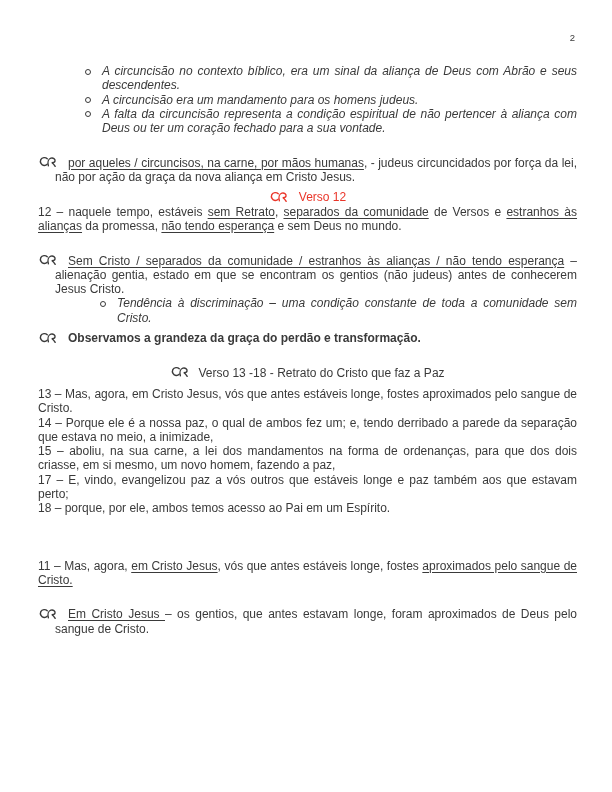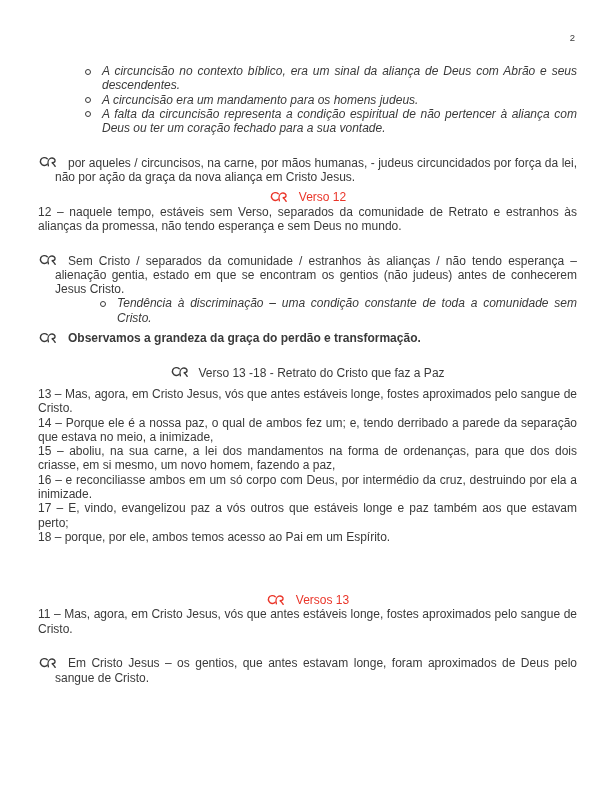--- a/index.html
+++ b/index.html
@@ -53,21 +53,21 @@
   .dot{
     flex:none;
     width:4px;height:4px;
     border:1.1px solid currentColor;
     border-radius:50%;
     margin-top:4.6px;
   }
   .indent-1 .dot{margin-left:47px;}
   .indent-2 .dot{margin-left:62px;}
   .btext{flex:1;margin-left:11px;text-align:justify;}
-  .u{text-underline-offset:1.5px;margin-top:8px;}
+  .u{text-decoration:underline;text-underline-offset:1.5px;margin-top:8px;}
 </style>
 </head>
 <body>
 
 <div class="page">
   <div class="page-number">2</div>
   <div id="doc-content">
       <div class="bullets indent-1">
         <div class="bullet-item">
           <span class="dot"></span>
@@ -84,21 +84,21 @@
       </div>
       <p class="blank"></p>
       <p class="cr"><svg class="cr-ic" viewBox="0 0 21 13" aria-hidden="true">
     <path d="M9.7 3.0 C8.0 1.3 4.0 1.2 2.7 3.9 C1.4 6.7 3.3 10.1 6.2 10.3 C7.7 10.4 9.0 9.7 9.7 8.8" stroke="currentColor" stroke-width="1.5" stroke-linecap="round" fill="none"></path>
     <path d="M10.9 10.6 C9.9 7.0 10.8 3.3 13.6 2.4 C16.1 1.6 18.6 3.4 18.1 5.4 C17.7 6.9 16.1 7.5 14.6 7.0 C16.1 8.1 17.5 9.7 18.3 11.2" stroke="currentColor" stroke-width="1.5" stroke-linecap="round" fill="none"></path>
   </svg><span class="u">por aqueles / circuncisos, na carne, por mãos humanas</span><span>, - judeus circuncidados por força da lei, não por ação da graça da nova aliança em Cristo Jesus.</span></p>
       <p class="cr red"><svg class="cr-ic" viewBox="0 0 21 13" aria-hidden="true">
     <path d="M9.7 3.0 C8.0 1.3 4.0 1.2 2.7 3.9 C1.4 6.7 3.3 10.1 6.2 10.3 C7.7 10.4 9.0 9.7 9.7 8.8" stroke="currentColor" stroke-width="1.5" stroke-linecap="round" fill="none"></path>
     <path d="M10.9 10.6 C9.9 7.0 10.8 3.3 13.6 2.4 C16.1 1.6 18.6 3.4 18.1 5.4 C17.7 6.9 16.1 7.5 14.6 7.0 C16.1 8.1 17.5 9.7 18.3 11.2" stroke="currentColor" stroke-width="1.5" stroke-linecap="round" fill="none"></path>
   </svg><span>Verso 12</span></p>
-      <p class="para"><span>12 – naquele tempo, estáveis </span><span class="u">sem Verso</span><span>, </span><span class="u">separados da comunidade</span><span> de Retrato e </span><span class="u">estranhos às alianças</span><span> da promessa, </span><span class="u">não tendo esperança</span><span> e sem Deus no mundo.</span></p>
+      <p class="para"><span>12 – naquele tempo, estáveis </span><span class="u">sem Retrato</span><span>, </span><span class="u">separados da comunidade</span><span> de Versos e </span><span class="u">estranhos às alianças</span><span> da promessa, </span><span class="u">não tendo esperança</span><span> e sem Deus no mundo.</span></p>
       <p class="blank"></p>
       <p class="cr"><svg class="cr-ic" viewBox="0 0 21 13" aria-hidden="true">
     <path d="M9.7 3.0 C8.0 1.3 4.0 1.2 2.7 3.9 C1.4 6.7 3.3 10.1 6.2 10.3 C7.7 10.4 9.0 9.7 9.7 8.8" stroke="currentColor" stroke-width="1.5" stroke-linecap="round" fill="none"></path>
     <path d="M10.9 10.6 C9.9 7.0 10.8 3.3 13.6 2.4 C16.1 1.6 18.6 3.4 18.1 5.4 C17.7 6.9 16.1 7.5 14.6 7.0 C16.1 8.1 17.5 9.7 18.3 11.2" stroke="currentColor" stroke-width="1.5" stroke-linecap="round" fill="none"></path>
   </svg><span class="u">Sem Cristo / separados da comunidade / estranhos às alianças / não tendo esperança</span><span> – alienação gentia, estado em que se encontram os gentios (não judeus) antes de conhecerem Jesus Cristo.</span></p>
       <div class="bullets indent-2">
         <div class="bullet-item">
           <span class="dot"></span>
           <div class="btext"><span>Tendência à discriminação – uma condição constante de toda a comunidade sem Cristo.</span></div>
         </div>
@@ -108,30 +108,25 @@
     <path d="M10.9 10.6 C9.9 7.0 10.8 3.3 13.6 2.4 C16.1 1.6 18.6 3.4 18.1 5.4 C17.7 6.9 16.1 7.5 14.6 7.0 C16.1 8.1 17.5 9.7 18.3 11.2" stroke="currentColor" stroke-width="1.5" stroke-linecap="round" fill="none"></path>
   </svg><span>Observamos a grandeza da graça do perdão e transformação.</span></p>
       <p class="blank"></p>
       <p class="center-heading"><svg class="cr-ic" viewBox="0 0 21 13" aria-hidden="true">
     <path d="M9.7 3.0 C8.0 1.3 4.0 1.2 2.7 3.9 C1.4 6.7 3.3 10.1 6.2 10.3 C7.7 10.4 9.0 9.7 9.7 8.8" stroke="currentColor" stroke-width="1.5" stroke-linecap="round" fill="none"></path>
     <path d="M10.9 10.6 C9.9 7.0 10.8 3.3 13.6 2.4 C16.1 1.6 18.6 3.4 18.1 5.4 C17.7 6.9 16.1 7.5 14.6 7.0 C16.1 8.1 17.5 9.7 18.3 11.2" stroke="currentColor" stroke-width="1.5" stroke-linecap="round" fill="none"></path>
   </svg><span>Verso 13 -18 - Retrato do Cristo que faz a Paz</span></p>
       <p class="para"><span>13 – Mas, agora, em Cristo Jesus, vós que antes estáveis longe, fostes aproximados pelo sangue de Cristo.</span></p>
       <p class="para"><span>14 – Porque ele é a nossa paz, o qual de ambos fez um; e, tendo derribado a parede da separação que estava no meio, a inimizade,</span></p>
       <p class="para"><span>15 – aboliu, na sua carne, a lei dos mandamentos na forma de ordenanças, para que dos dois criasse, em si mesmo, um novo homem, fazendo a paz,</span></p>
-      <p class="para"><span>16 – e reconciliasse ambos em um só corpo com Deus, por intermédio da cruz, destruindo por ela a inimizade.</span></p>
       <p class="para"><span>17 – E, vindo, evangelizou paz a vós outros que estáveis longe e paz também aos que estavam perto;</span></p>
       <p class="para"><span>18 – porque, por ele, ambos temos acesso ao Pai em um Espírito.</span></p>
       <p class="blank"></p>
       <p class="blank"></p>
       <p class="blank"></p>
-      <p class="cr red"><svg class="cr-ic" viewBox="0 0 21 13" aria-hidden="true">
-    <path d="M9.7 3.0 C8.0 1.3 4.0 1.2 2.7 3.9 C1.4 6.7 3.3 10.1 6.2 10.3 C7.7 10.4 9.0 9.7 9.7 8.8" stroke="currentColor" stroke-width="1.5" stroke-linecap="round" fill="none"></path>
-    <path d="M10.9 10.6 C9.9 7.0 10.8 3.3 13.6 2.4 C16.1 1.6 18.6 3.4 18.1 5.4 C17.7 6.9 16.1 7.5 14.6 7.0 C16.1 8.1 17.5 9.7 18.3 11.2" stroke="currentColor" stroke-width="1.5" stroke-linecap="round" fill="none"></path>
-  </svg><span>Versos 13</span></p>
       <p class="para"><span>11 – Mas, agora, </span><span class="u">em Cristo Jesus</span><span>, vós que antes estáveis longe, fostes </span><span class="u">aproximados pelo sangue de Cristo.</span></p>
       <p class="blank"></p>
       <p class="cr"><svg class="cr-ic" viewBox="0 0 21 13" aria-hidden="true">
     <path d="M9.7 3.0 C8.0 1.3 4.0 1.2 2.7 3.9 C1.4 6.7 3.3 10.1 6.2 10.3 C7.7 10.4 9.0 9.7 9.7 8.8" stroke="currentColor" stroke-width="1.5" stroke-linecap="round" fill="none"></path>
     <path d="M10.9 10.6 C9.9 7.0 10.8 3.3 13.6 2.4 C16.1 1.6 18.6 3.4 18.1 5.4 C17.7 6.9 16.1 7.5 14.6 7.0 C16.1 8.1 17.5 9.7 18.3 11.2" stroke="currentColor" stroke-width="1.5" stroke-linecap="round" fill="none"></path>
   </svg><span class="u">Em Cristo Jesus </span><span>– os gentios, que antes estavam longe, foram aproximados de Deus pelo sangue de Cristo.</span></p>
     </div>
 </div>
 
 </body></html>

